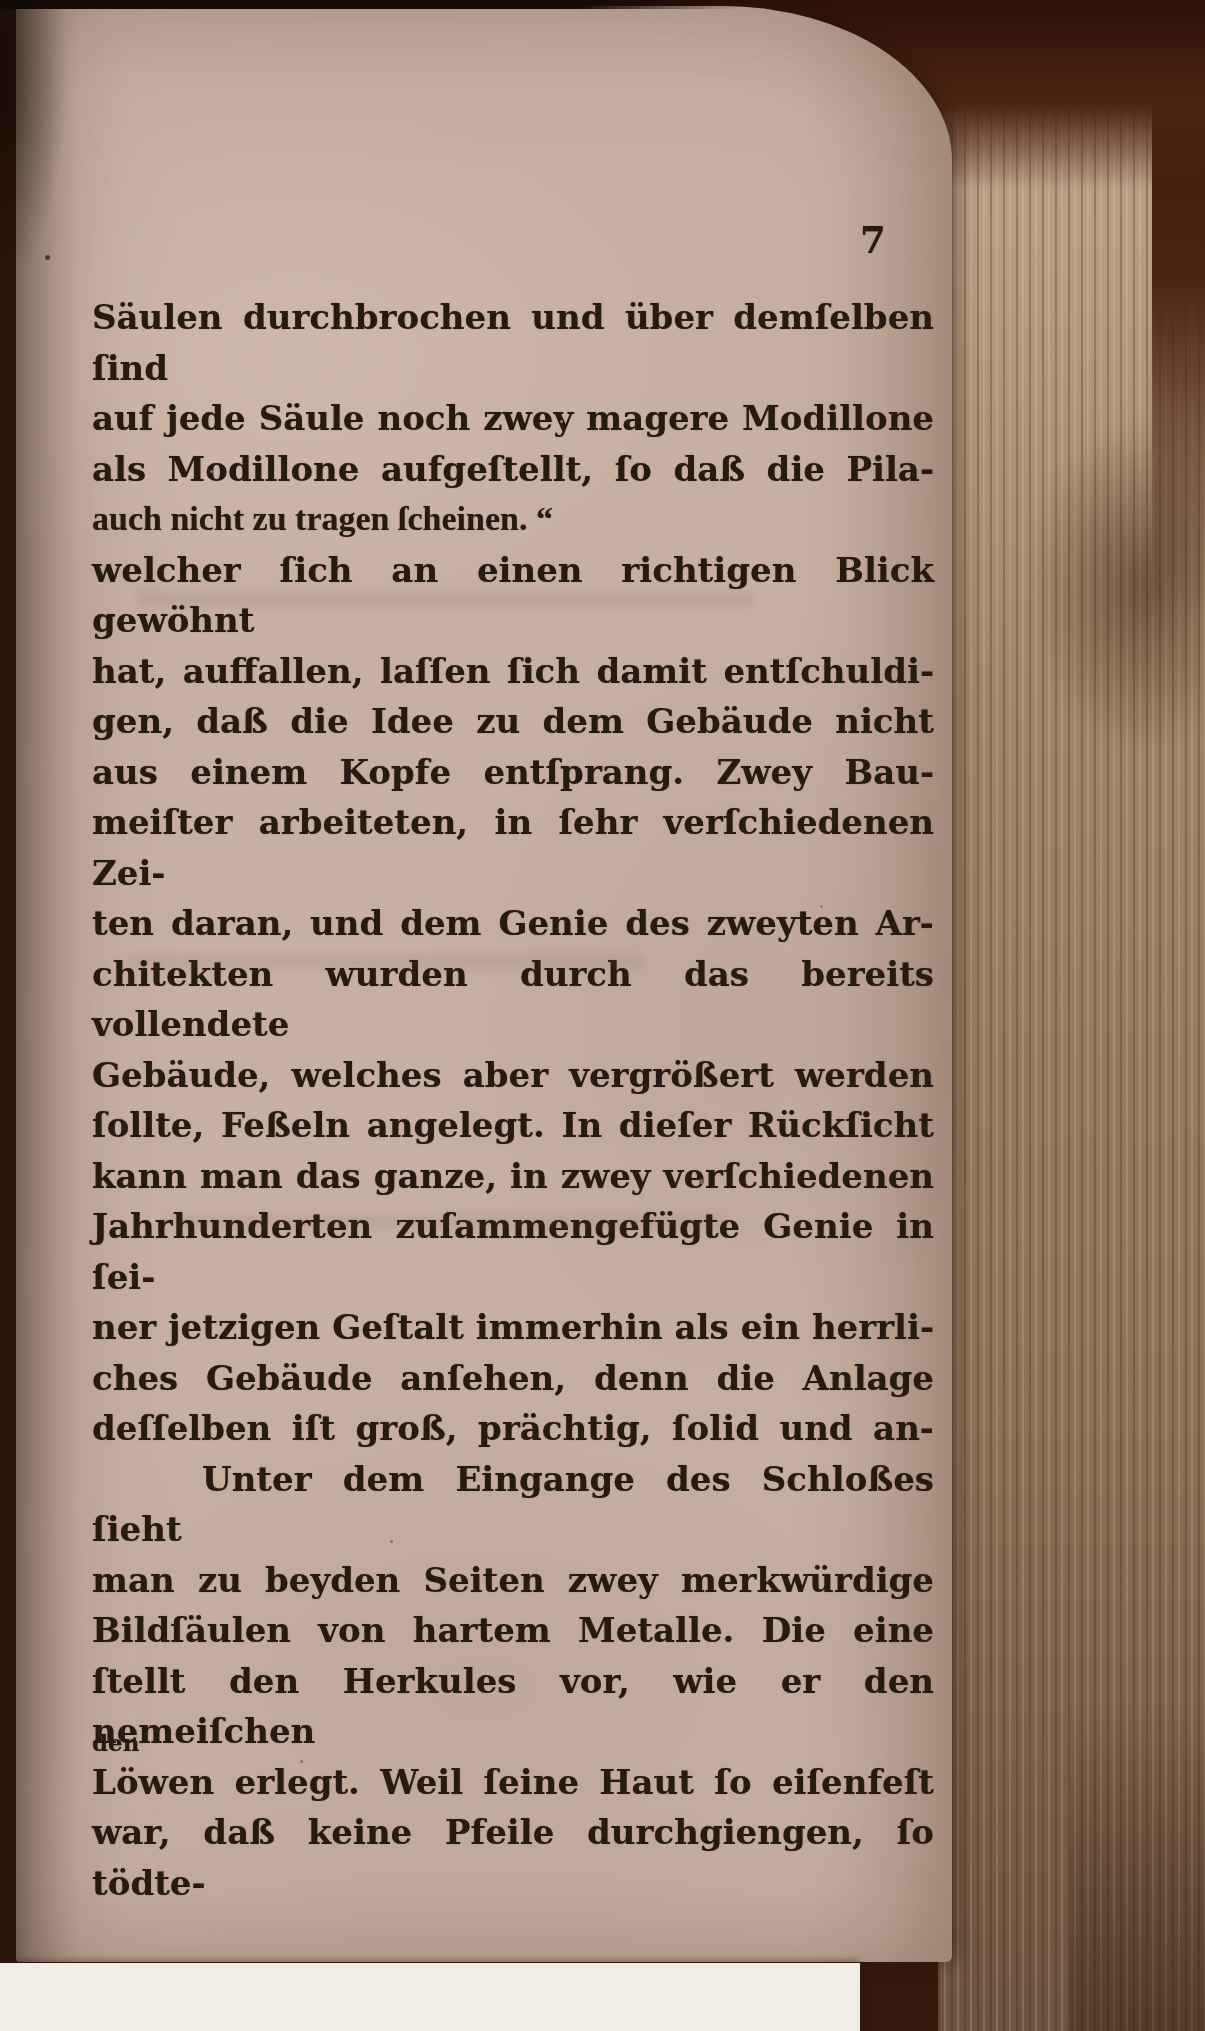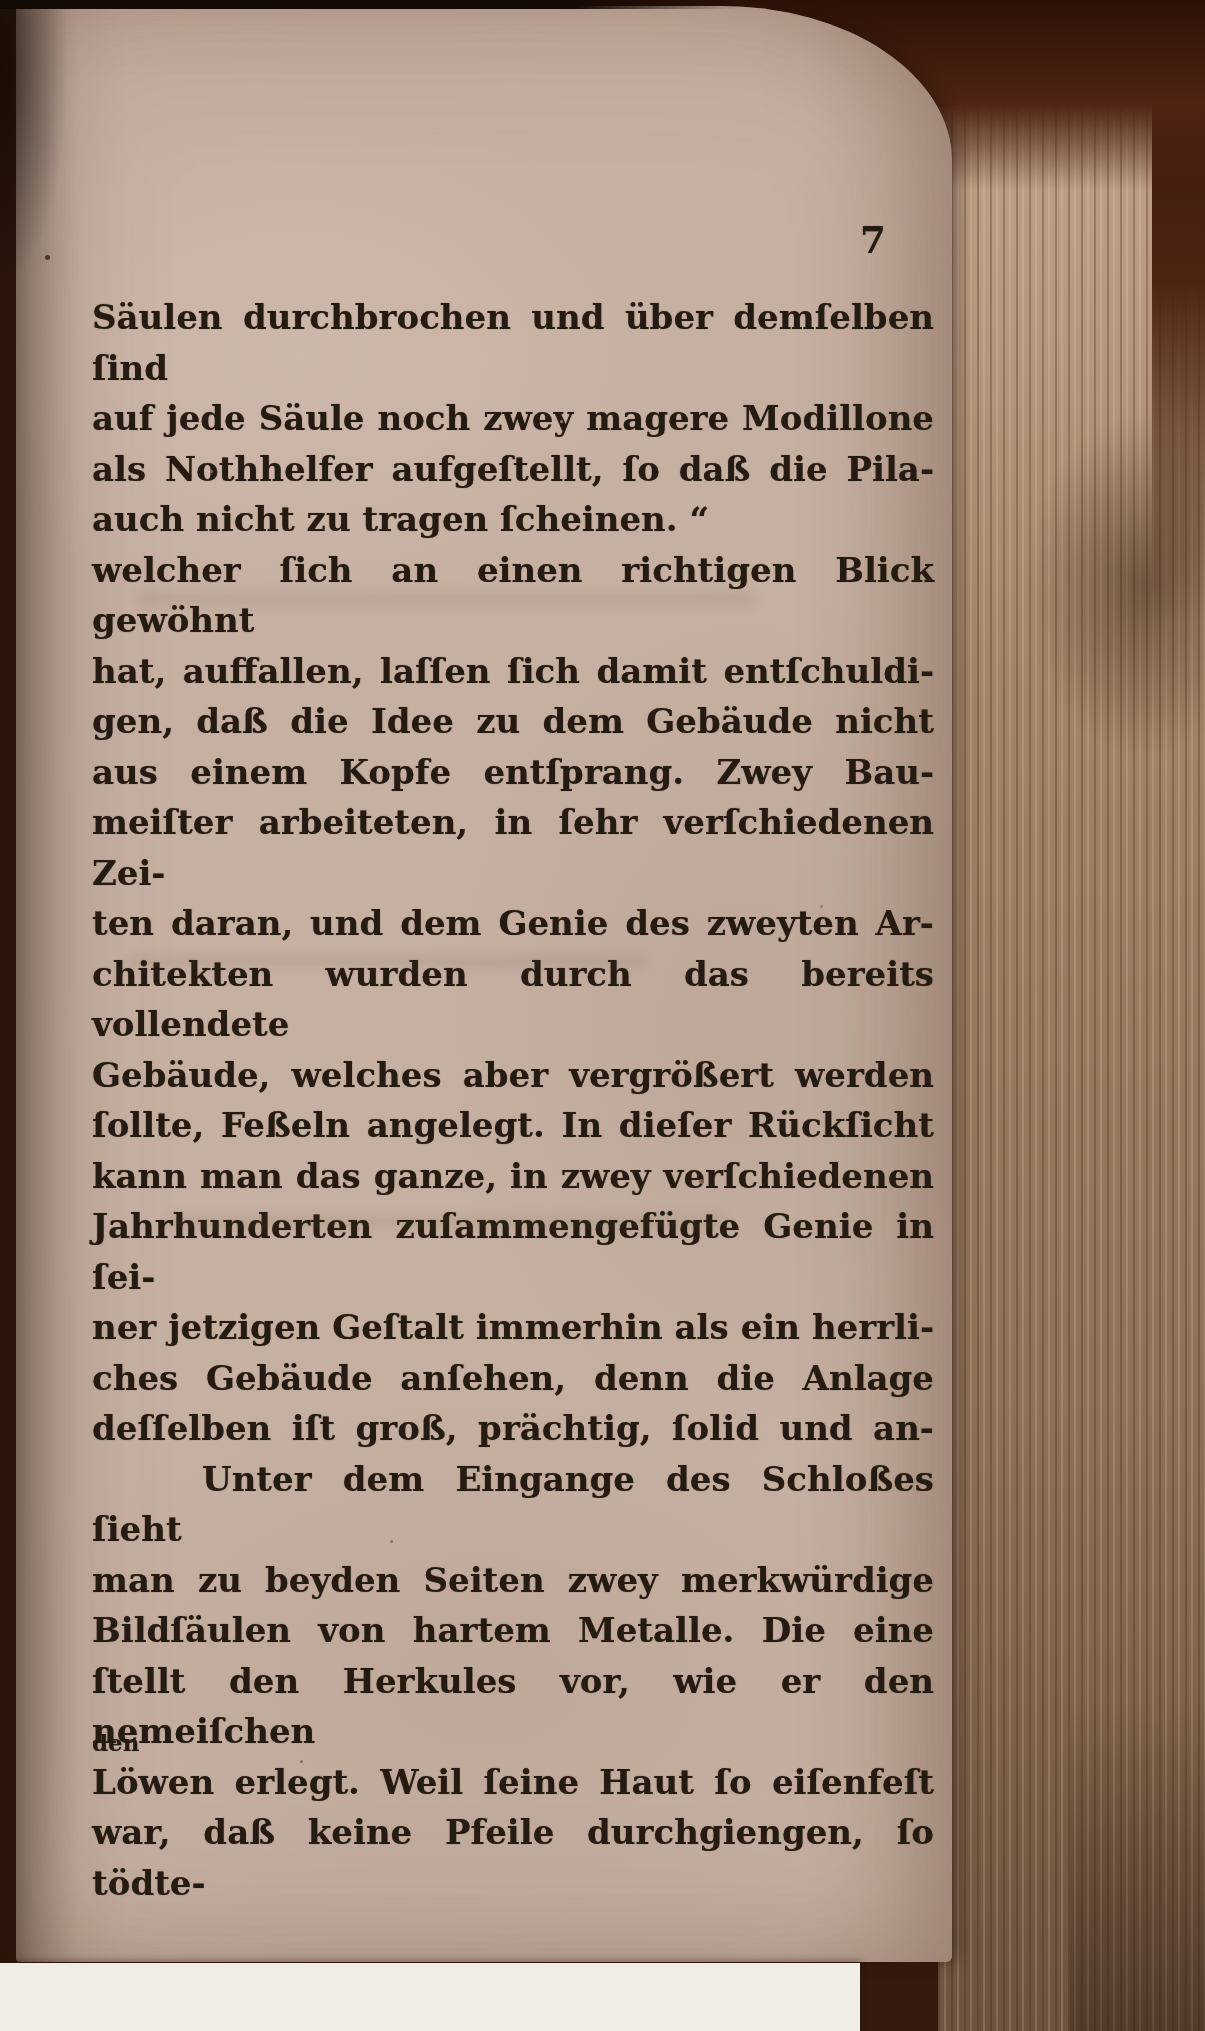--- a/index.html
+++ b/index.html
@@ -60,21 +60,21 @@
     font-size:37px;font-weight:bold;color:var(--ink);
     text-shadow:0 0 1px rgba(38,27,16,0.55);
   }
   .text-block{
     position:absolute;left:76px;top:286px;width:842px;
     font-size:34px;font-weight:bold;line-height:50.5px;
     color:var(--ink);
     text-shadow:0 0 1px rgba(38,27,16,0.5);
   }
   .line{text-align:justify;text-align-last:justify;}
-  .line.flush{text-align-last:left;}
+  .line.flush{text-align-last:left;font-family:Liberation Serif, serif;}
   .line.indent{text-indent:110px;}
   .catchword{
     position:absolute;left:76px;top:1712px;width:842px;
     font-size:23px;font-weight:bold;line-height:50px;
     color:var(--ink);text-align:left;padding-right:46px;box-sizing:border-box;
     text-shadow:0 0 1px rgba(38,27,16,0.5);
   }
   
   .top-line{
     position:absolute;left:0;top:0;width:740px;height:9px;
@@ -121,21 +121,21 @@
   <div class="edge-right-dark"></div>
   <div class="edge-band"></div>
   <div class="edge-bottom-dark"></div>
   <div class="cover-top"></div>
 
   <div class="paper">
     <div class="page-number">7</div>
     <div class="text-block" id="text-block">
         <div class="line">Säulen durchbrochen und über demſelben ſind</div>
         <div class="line">auf jede Säule noch zwey magere Modillone</div>
-        <div class="line">als Nothhelfer aufgeſtellt, ſo daß die Pila-</div>
+        <div class="line">als Modillone aufgeſtellt, ſo daß die Pila-</div>
         <div class="line flush">auch nicht zu tragen ſcheinen. “</div>
         <div class="line">welcher ſich an einen richtigen Blick gewöhnt</div>
         <div class="line">hat, auffallen, laſſen ſich damit entſchuldi-</div>
         <div class="line">gen, daß die Idee zu dem Gebäude nicht</div>
         <div class="line">aus einem Kopfe entſprang. Zwey Bau-</div>
         <div class="line">meiſter arbeiteten, in ſehr verſchiedenen Zei-</div>
         <div class="line">ten daran, und dem Genie des zweyten Ar-</div>
         <div class="line">chitekten wurden durch das bereits vollendete</div>
         <div class="line">Gebäude, welches aber vergrößert werden</div>
         <div class="line">ſollte, Feßeln angelegt. In dieſer Rückſicht</div>

